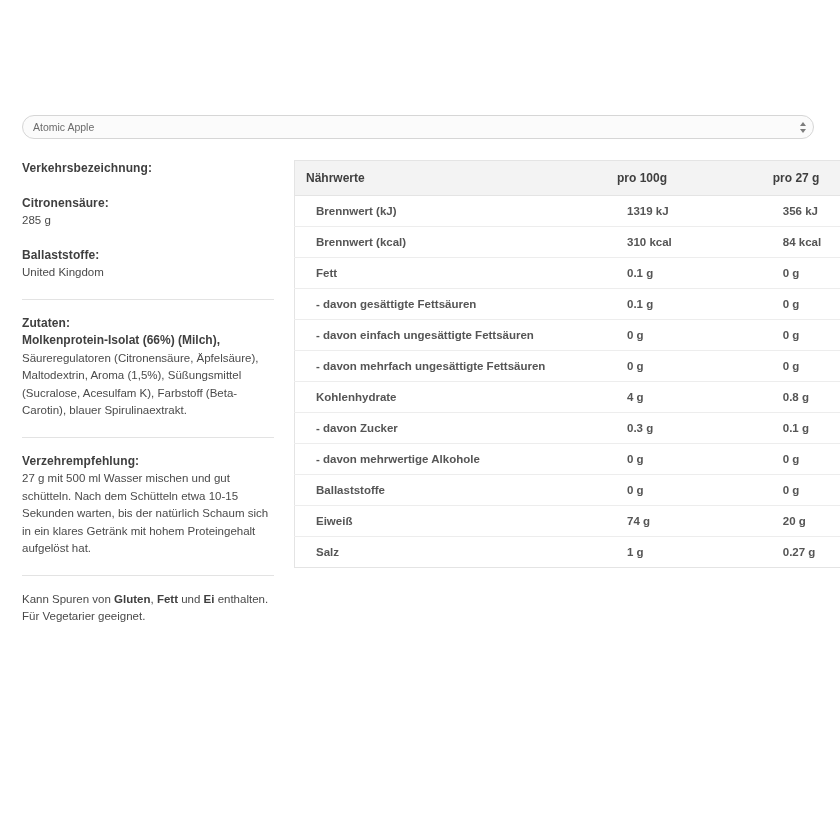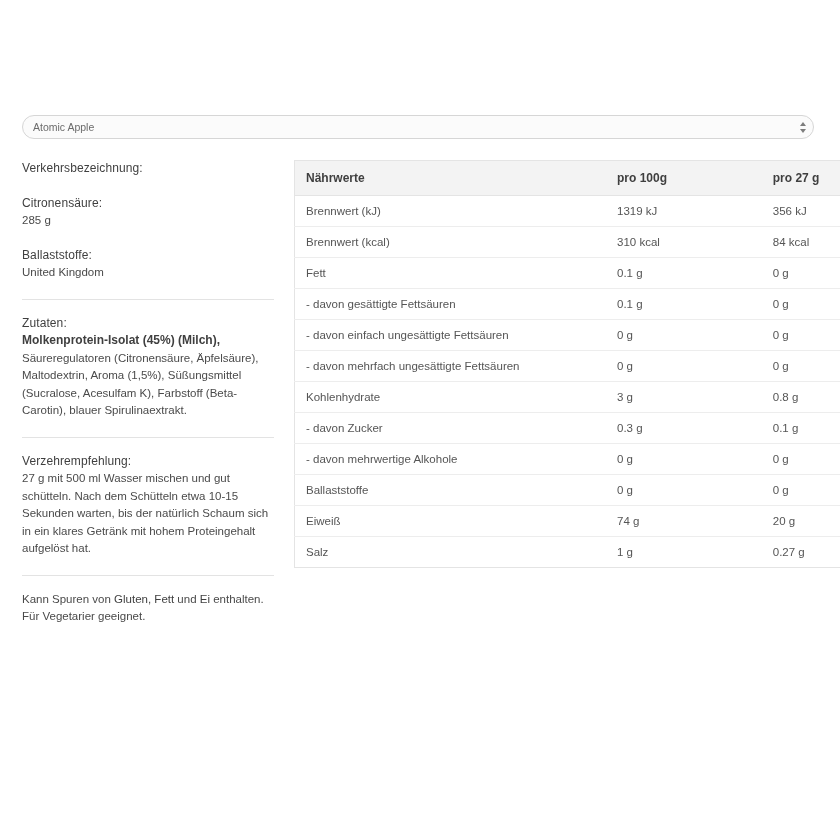--- a/index.html
+++ b/index.html
@@ -74,40 +74,40 @@
   
   .left-col {
     position: absolute;
     left: 22px;
     top: 160px;
     width: 252px;
     font-size: 11.5px;
     line-height: 17.5px;
   }
   .lbl {
-    font-weight: normal;
+    font-weight: bold;
     color: #3f3f3f;
     font-size: 12px;
     margin: 0 0 3px 0;
     letter-spacing: .1px;
   }
   .blk { margin-bottom: 17px; }
   .blk p { margin: 0; }
   .ingredient-head {
     font-weight: bold;
     color: #3f3f3f;
     font-size: 12px;
     margin: 0;
   }
   .hr {
     border: 0;
     border-top: 1px solid #e3e3e3;
     margin: 14px 0 15px 0;
   }
-  .bold-inline { font-weight: normal; color: #3f3f3f; }
+  .bold-inline { font-weight: bold; color: #3f3f3f; }
 
   
   .table-wrap {
     position: absolute;
     left: 294px;
     top: 160px;
     width: 624px;
   }
   table.nutrition {
     border-collapse: collapse;
@@ -118,24 +118,25 @@
   table.nutrition thead th {
     background: #f3f3f3;
     font-weight: bold;
     color: #3f3f3f;
     text-align: left;
     padding: 10px 11px;
     font-size: 12px;
     border-bottom: 1px solid #e4e4e4;
   }
   table.nutrition tbody td {
-    padding: 9px 11px;
+    padding: 9px 21px;
     border-bottom: 1px solid #ededed;
     color: #555555;
     vertical-align: middle;
+    font-weight: bold;
   }
   table.nutrition tbody tr:last-child td { border-bottom: 0; }
   table.nutrition col.c1 { width: 50%; }
   table.nutrition col.c2 { width: 25%; }
   table.nutrition col.c3 { width: 25%; }
 </style>
 </head>
 <body>
 
 <div id="page">
@@ -163,21 +164,21 @@
 
     <div class="blk">
       <p class="lbl">Ballaststoffe:</p>
       <p>United Kingdom</p>
     </div>
 
     <hr class="hr">
 
     <div class="blk">
       <p class="lbl">Zutaten:</p>
-      <p class="ingredient-head">Molkenprotein-Isolat (45%) (Milch),</p>
+      <p class="ingredient-head">Molkenprotein-Isolat (66%) (Milch),</p>
       <p>Säureregulatoren (Citronensäure, Äpfelsäure), Maltodextrin,   Aroma (1,5%), Süßungsmittel (Sucralose, Acesulfam K), Farbstoff (Beta-Carotin), blauer Spirulinaextrakt.</p>
     </div>
 
     <hr class="hr">
 
     <div class="blk">
       <p class="lbl">Verzehrempfehlung:</p>
       <p>27 g mit 500 ml Wasser mischen und gut schütteln. Nach dem Schütteln etwa 10-15 Sekunden warten, bis der natürlich Schaum sich in ein klares Getränk mit hohem Proteingehalt aufgelöst hat.</p>
     </div>
 
@@ -229,21 +230,21 @@
           <td>0 g</td>
           <td>0 g</td>
         </tr>
         <tr>
           <td>- davon mehrfach ungesättigte Fettsäuren</td>
           <td>0 g</td>
           <td>0 g</td>
         </tr>
         <tr>
           <td>Kohlenhydrate</td>
-          <td>3 g</td>
+          <td>4 g</td>
           <td>0.8 g</td>
         </tr>
         <tr>
           <td>- davon Zucker</td>
           <td>0.3 g</td>
           <td>0.1 g</td>
         </tr>
         <tr>
           <td>- davon mehrwertige Alkohole</td>
           <td>0 g</td>

